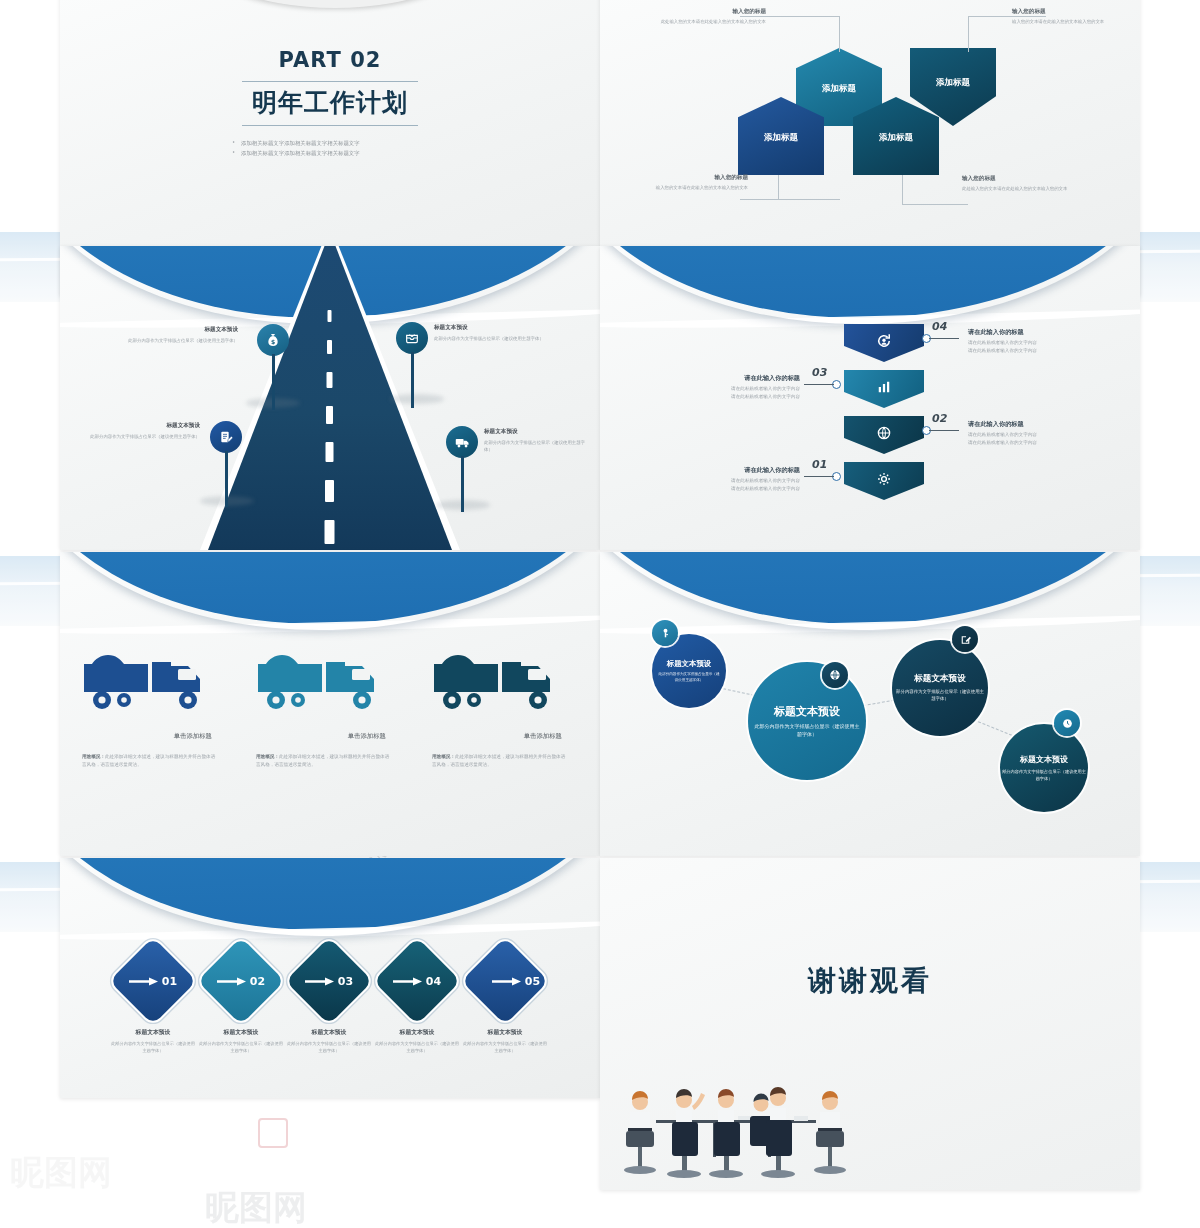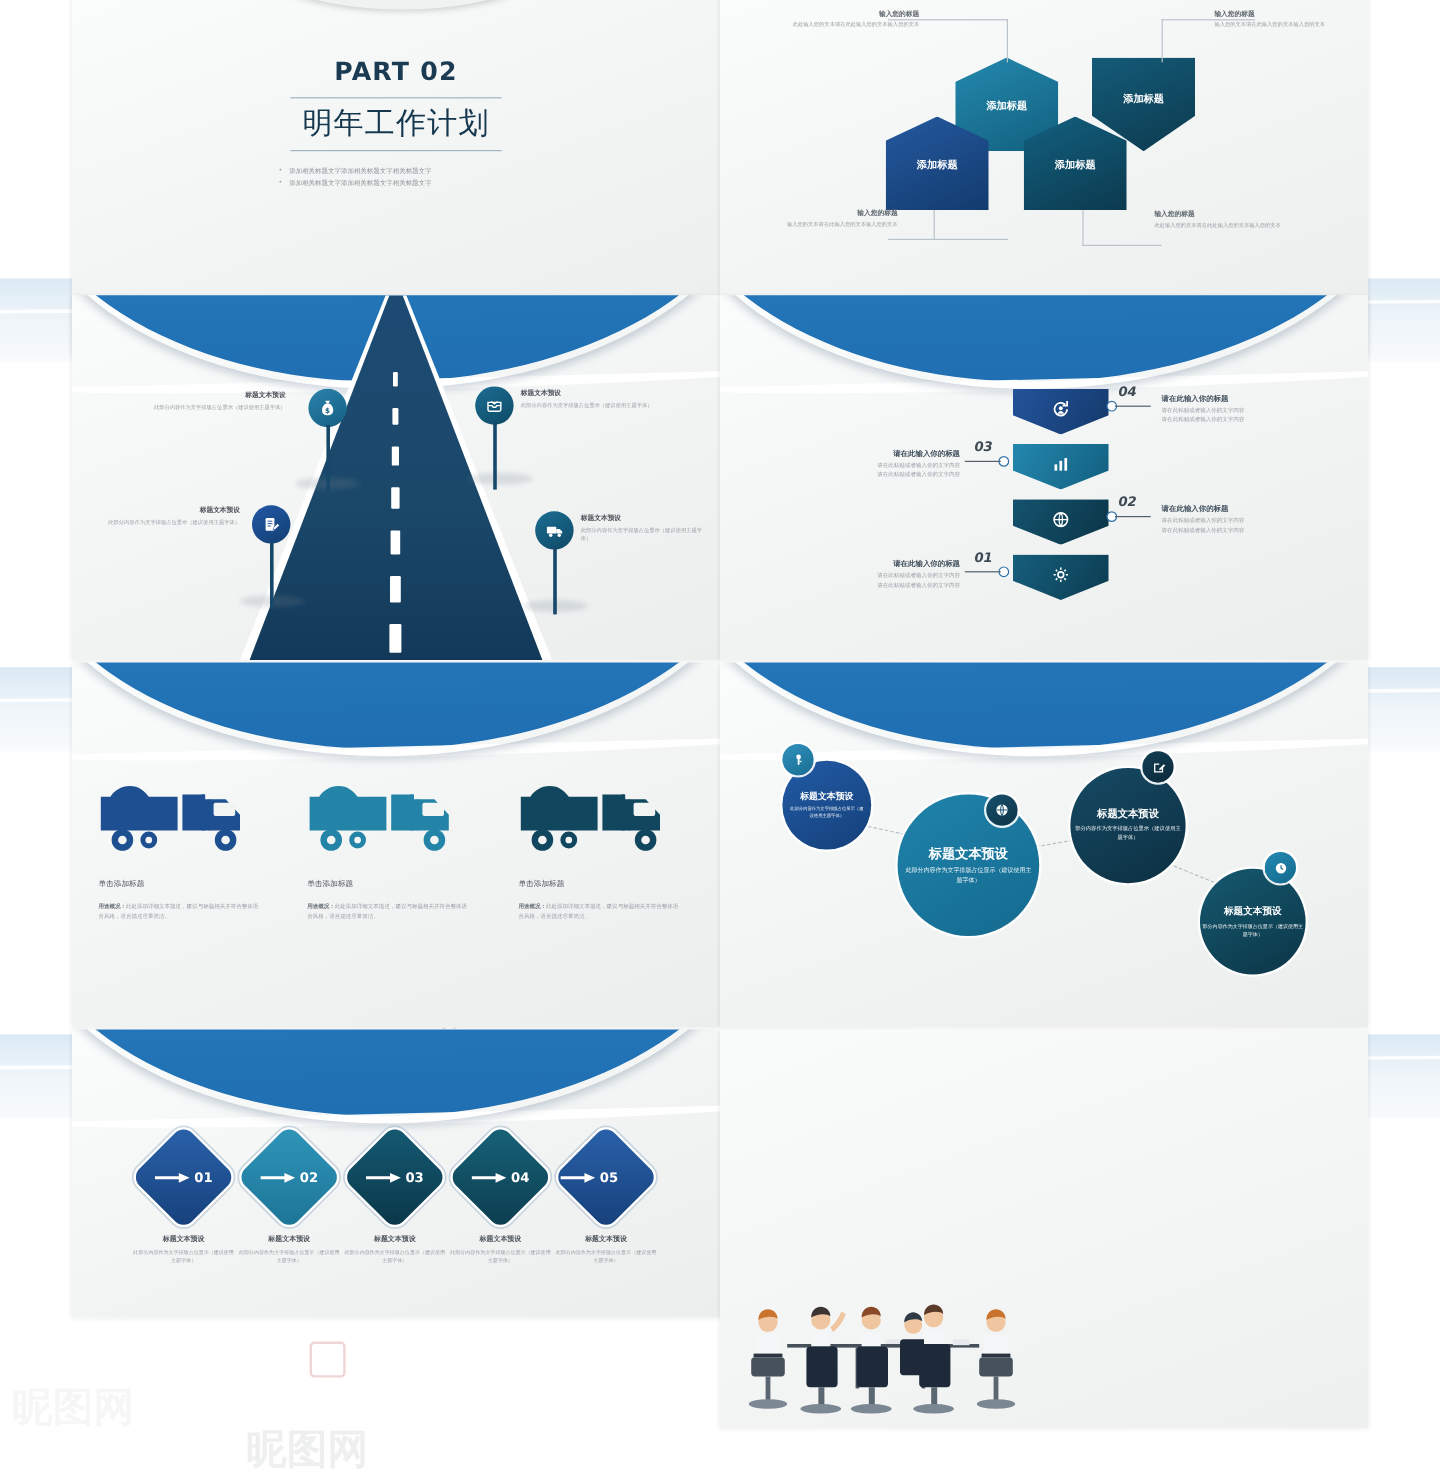--- a/index.html
+++ b/index.html
@@ -46,21 +46,21 @@
     border-radius:0 0 50% 50%/0 0 100% 100%;
     transform:rotate(-1.4deg);
     box-shadow:0 6px 8px -4px rgba(60,90,120,.28);pointer-events:none;}
   
   .s1{display:flex;flex-direction:column;align-items:center;justify-content:flex-start;}
   .s1 .topcurve{position:absolute;left:130px;top:-46px;width:290px;height:62px;
     background:#f0f1f1;border-radius:0 0 50% 50%/0 0 100% 100%;
     box-shadow:0 3px 5px -2px rgba(0,0,0,.18);}
   .s1 .part{margin-top:56px;font-size:21px;font-weight:bold;color:#1b3b52;letter-spacing:1px;}
   .s1 .rule{width:176px;height:1px;background:#9fb3c0;margin:9px 0 4px;}
-  .s1 .cn{font-size:25px;font-weight:normal;color:#15384f;letter-spacing:1px;}
+  .s1 .cn{font-size:25px;font-weight:bold;color:#15384f;letter-spacing:1px;}
   .s1 .rule2{width:176px;height:1px;background:#9fb3c0;margin:6px 0 12px;}
   .s1 .bl{font-size:5.4px;color:#8e9499;line-height:1.9;width:200px;}
   .s1 .bl div{position:relative;padding-left:11px;}
   .s1 .bl div::before{content:"•";position:absolute;left:2px;top:-1px;color:#9aa0a5;}
   
   .penta{position:absolute;width:86px;height:78px;
     clip-path:polygon(0 26%,50% 0,100% 26%,100% 100%,0 100%);
     display:flex;align-items:center;justify-content:center;}
   .penta.down{clip-path:polygon(0 0,100% 0,100% 62%,50% 100%,0 62%);}
   .penta span{font-size:8.5px;color:#fff;font-weight:bold;margin-top:4px;}
@@ -80,21 +80,21 @@
   .chev{position:absolute;width:80px;height:38px;
     clip-path:polygon(0 0,100% 0,100% 58%,50% 100%,0 58%);
     display:flex;align-items:center;justify-content:center;}
   .chev svg{margin-top:-5px;}
   .cnum{position:absolute;font-size:11px;font-weight:bold;color:#3d4a54;font-style:italic;}
   .ctitle{position:absolute;font-size:6.2px;font-weight:bold;color:#41505c;}
   .ctext{position:absolute;font-size:4.6px;color:#9aa1a7;line-height:1.6;}
   .cdot{position:absolute;width:7px;height:7px;border-radius:50%;border:1.6px solid #2f6fa8;background:#fff;}
   .cline{position:absolute;height:1px;background:#7f8b95;}
   
-  .truck-title{font-size:6.4px;color:#4d545a;text-align:left;}
+  .truck-title{font-size:6.4px;color:#4d545a;text-align:right;}
   .truck-body{font-size:4.6px;color:#9aa1a7;line-height:1.75;}
   .truck-body b{color:#6d757b;}
   
   .circ{position:absolute;border-radius:50%;display:flex;flex-direction:column;
     align-items:center;justify-content:center;color:#fff;text-align:center;
     box-shadow:0 0 0 2px rgba(255,255,255,.85);}
   .circ .ct{font-weight:bold;}
   .circ .cb{opacity:.92;line-height:1.5;}
   .cicon{position:absolute;width:26px;height:26px;border-radius:50%;
     display:flex;align-items:center;justify-content:center;color:#fff;
@@ -500,31 +500,32 @@
     <div class="dia-in" style="left:326px;top:92px;">
       <svg width="30" height="11" viewBox="0 0 30 11">
           <path d="M0 4.2h20V1.4L29 5.5 20 9.6V6.8H0z" fill="#fff"></path>
         </svg>
       <span class="dnum">04</span>
     </div>
     <div class="dtitle" style="left:319px;top:170px;">标题文本预设</div>
     <div class="dtext" style="left:314px;top:183px;">此部分内容作为文字排版占位显示（建议使用主题字体）</div>
 
     <div class="dia" style="left:414px;top:92px;background:linear-gradient(135deg,#2a62ab,#16407a);"></div>
-    <div class="dia-in" style="left:400px;top:92px;">
+    <div class="dia-in" style="left:425px;top:92px;">
       <svg width="30" height="11" viewBox="0 0 30 11">
           <path d="M0 4.2h20V1.4L29 5.5 20 9.6V6.8H0z" fill="#fff"></path>
         </svg>
       <span class="dnum">05</span>
     </div>
     <div class="dtitle" style="left:407px;top:170px;">标题文本预设</div>
     <div class="dtext" style="left:402px;top:183px;">此部分内容作为文字排版占位显示（建议使用主题字体）</div>
   </div>
 
   <div class="slide r4 col2" style="height:332px;background:linear-gradient(160deg,#fafbfb,#eef0f0);">
+    <div class="thanks">谢谢观看</div>
     <svg class="meeting" width="250" height="112" viewBox="0 0 250 112">
 
       <rect x="38" y="48" width="160" height="3" fill="#46515c"></rect>
       <rect x="95" y="51" width="3" height="34" fill="#46515c"></rect>
       <rect x="150" y="51" width="3" height="34" fill="#46515c"></rect>
 
       <g>
         <circle cx="22" cy="30" r="8" fill="#f0c6a0"></circle>
           <path d="M14 28c0-6 4-9 8-9s8 3 8 8c-3-3-12-2-16 1z" fill="#c8742f"></path>
         <path d="M12 40h20v16H12z" fill="#f4f6f7"></path>

